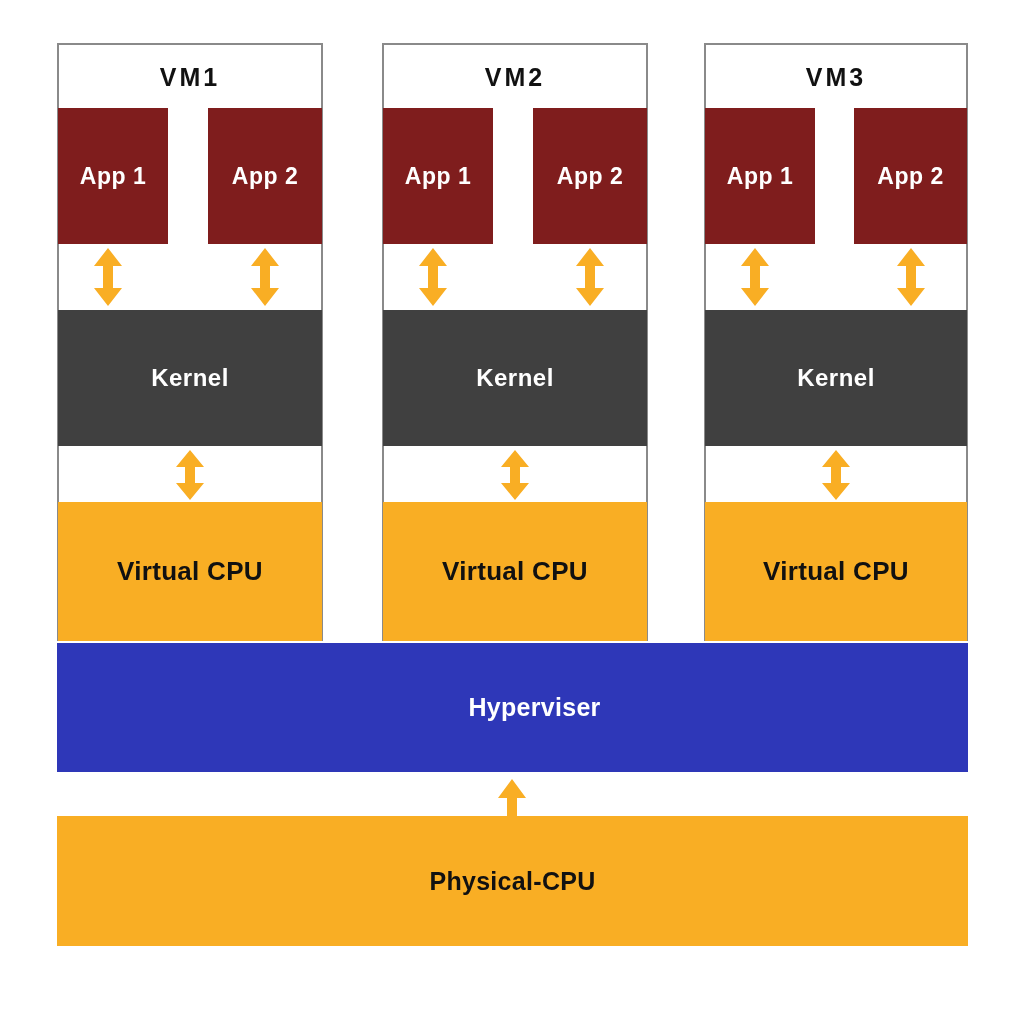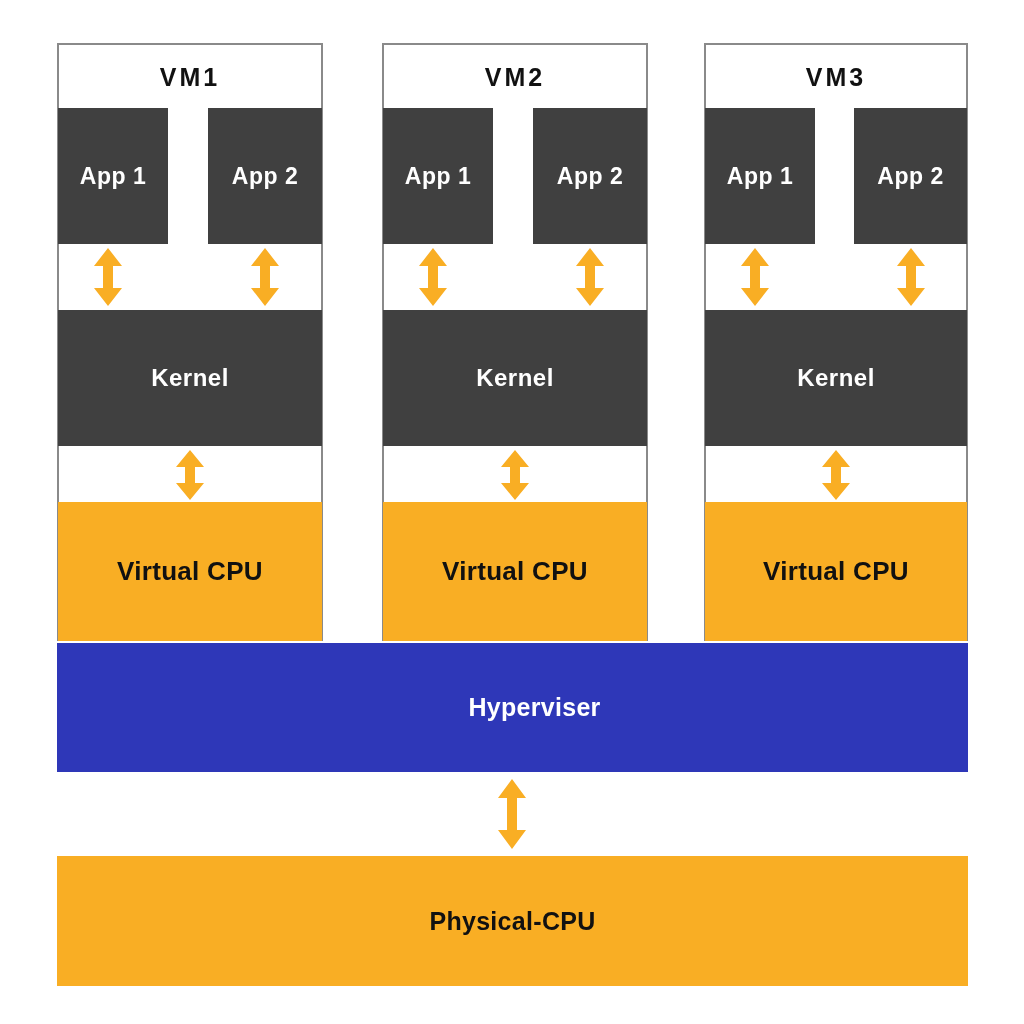--- a/index.html
+++ b/index.html
@@ -31,21 +31,21 @@
     left: 0; right: 0;
     top: 18px;
     text-align: center;
     font-size: 25px;
     font-weight: bold;
     letter-spacing: 3px;
     color: #111111;
   }
 
   .app-box {
-    background: #404040;
+    background: #7f1d1d;
     color: #ffffff;
     display: flex;
     align-items: center;
     justify-content: center;
     font-size: 23px;
     font-weight: bold;
     letter-spacing: 0.5px;
   }
 
   .kernel-box {
@@ -197,17 +197,17 @@
   <div class="abs hypervisor-box" style="left:57px; top:643px; width:911px; height:129px;">
     <span>Hyperviser</span>
   </div>
 
   <div class="arrow" style="left:494px; top:778px;">
     <svg width="36" height="72" viewBox="0 0 36 72" aria-hidden="true">
       <path d="M18 1 L32 20 L23 20 L23 52 L32 52 L18 71 L4 52 L13 52 L13 20 L4 20 Z" fill="#F9AE24"></path>
     </svg>
   </div>
 
-  <div class="abs pcpu-box" style="left:57px; top:856px; width:911px; height:130px;">
+  <div class="abs pcpu-box" style="left:57px; top:816px; width:911px; height:130px;">
     <span>Physical-CPU</span>
   </div>
 
 </div>
 
 </body></html>

